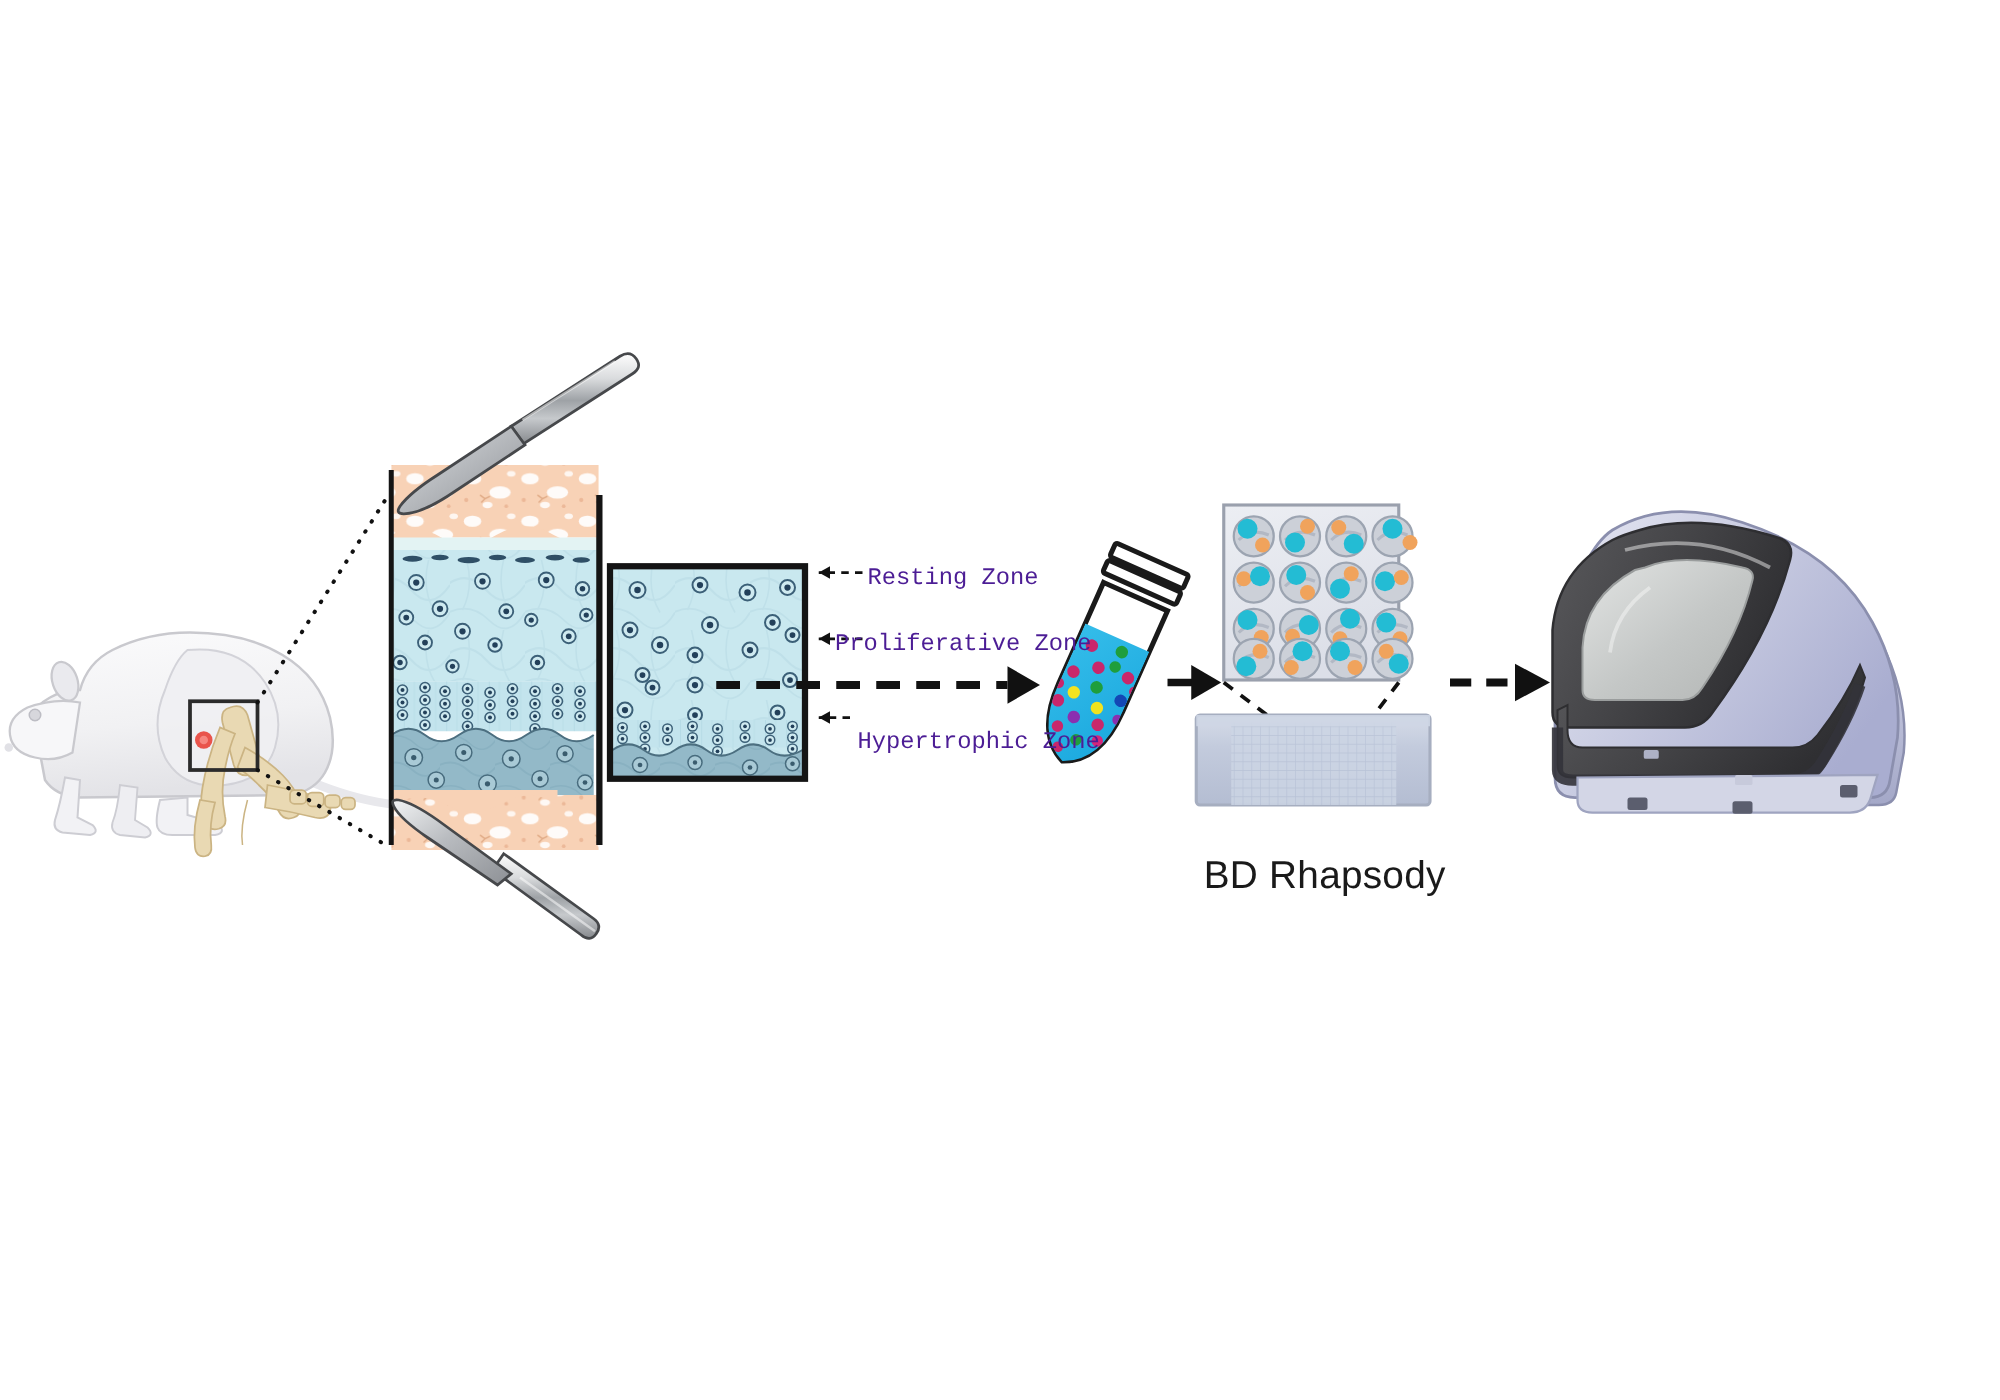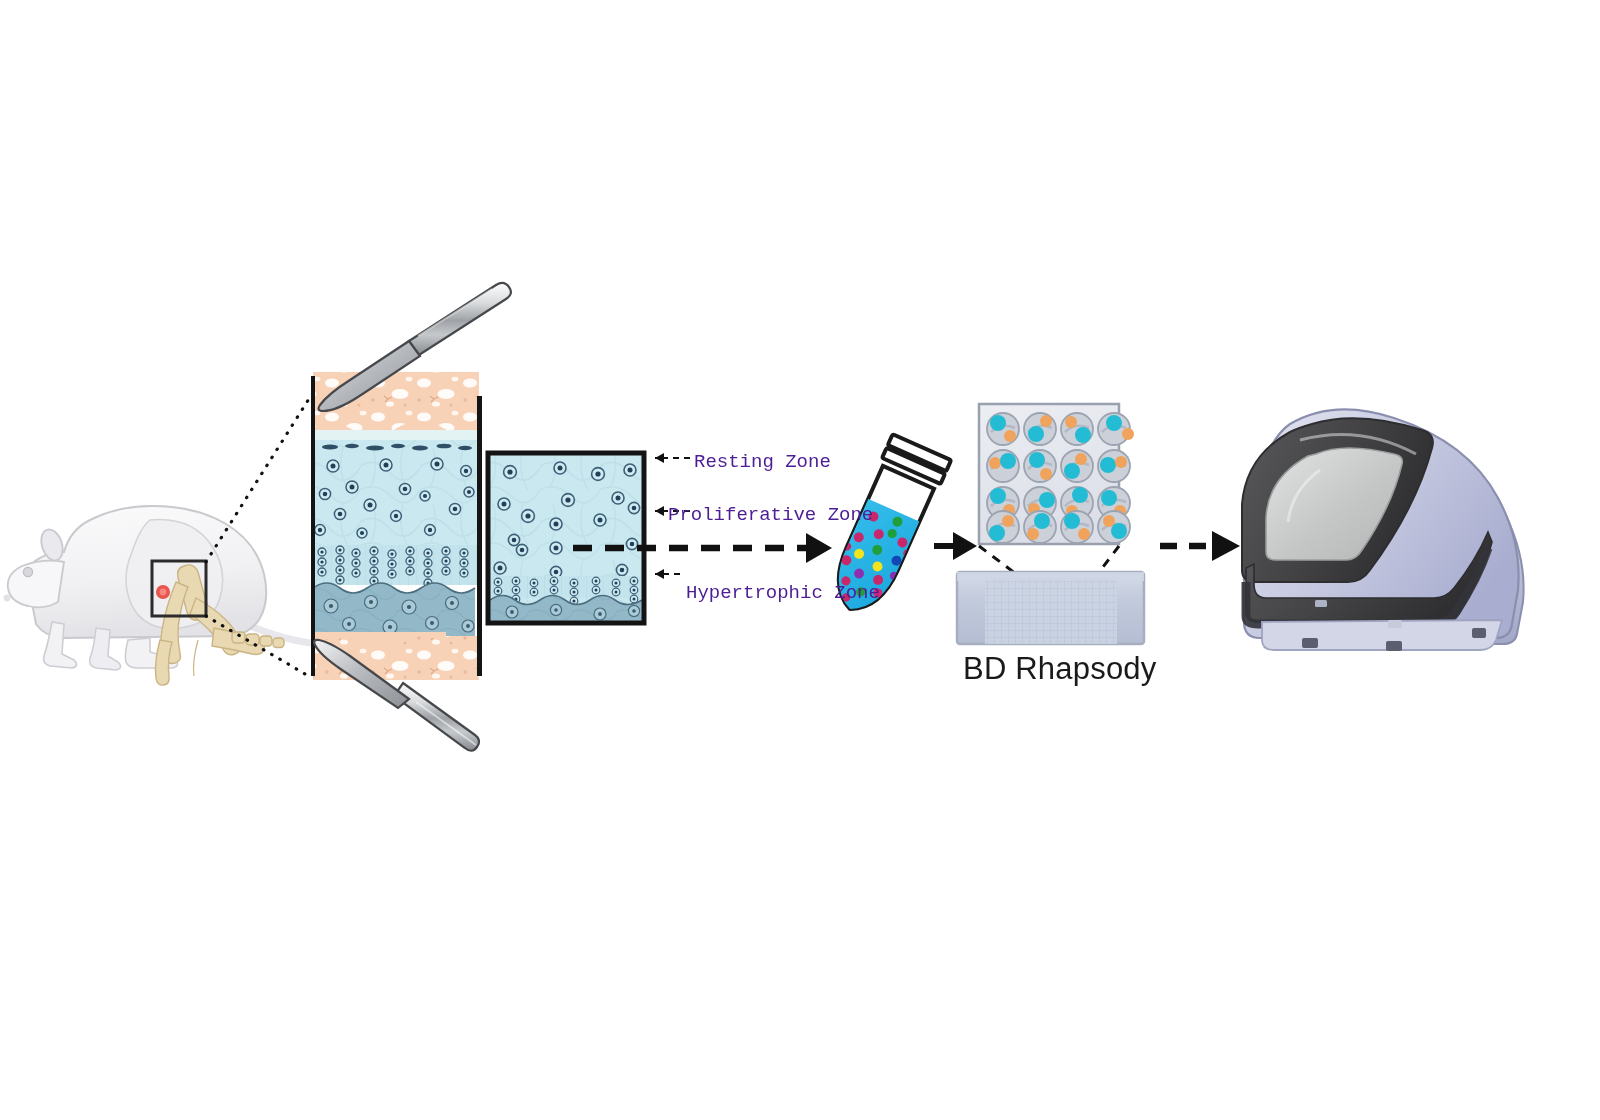--- a/index.html
+++ b/index.html
@@ -663,15 +663,15 @@
 
     <path d="M1300 440 q60 -16 116 14" stroke="#ffffff" stroke-width="3" opacity=".45" fill="none"></path>
   </g>
 
 </svg>
 
 <div class="zone-label" style="left:694px;top:451px;">Resting Zone</div>
 <div class="zone-label" style="left:668px;top:504px;">Proliferative Zone</div>
 <div class="zone-label" style="left:686px;top:566px;margin-top:16px;">Hypertrophic Zone</div>
 
-<div class="caption" style="left:963px;top:651px;">BD Rhapsody</div>
+<div class="caption" style="left:963px;top:682px;">BD Rhapsody</div>
 
 </div>
 
 </body></html>

